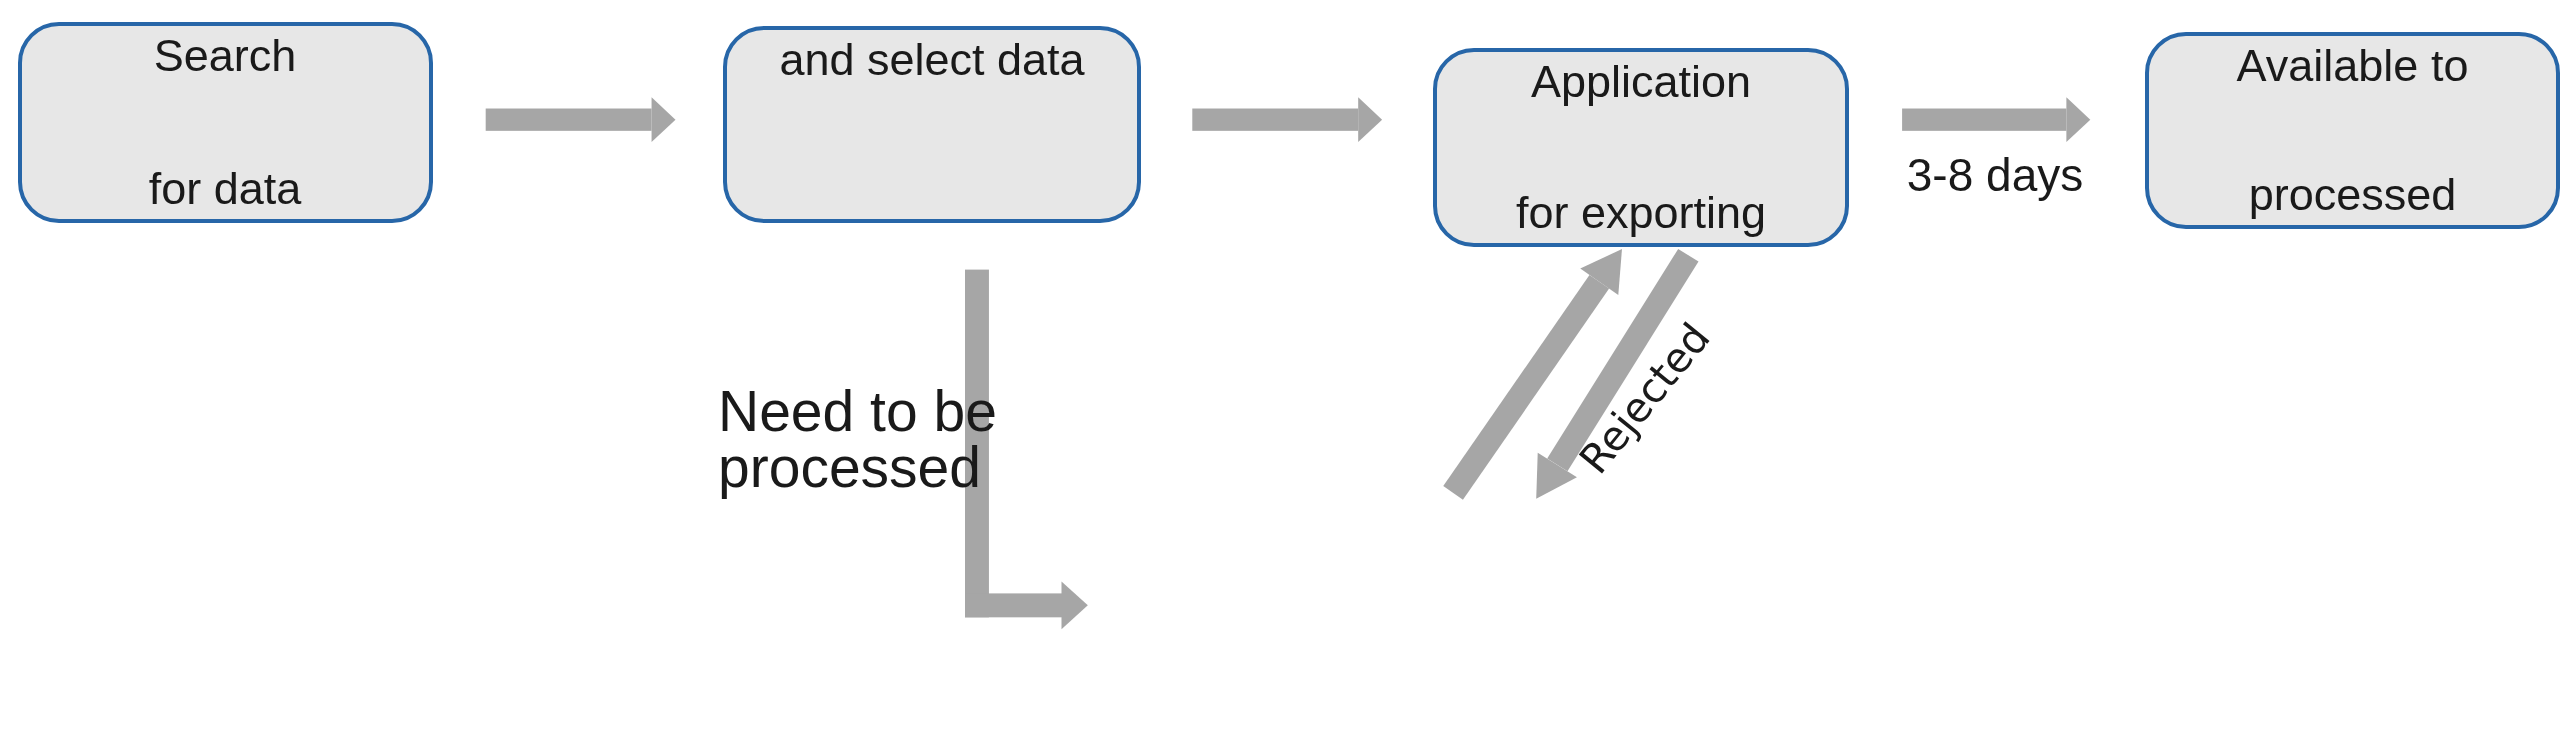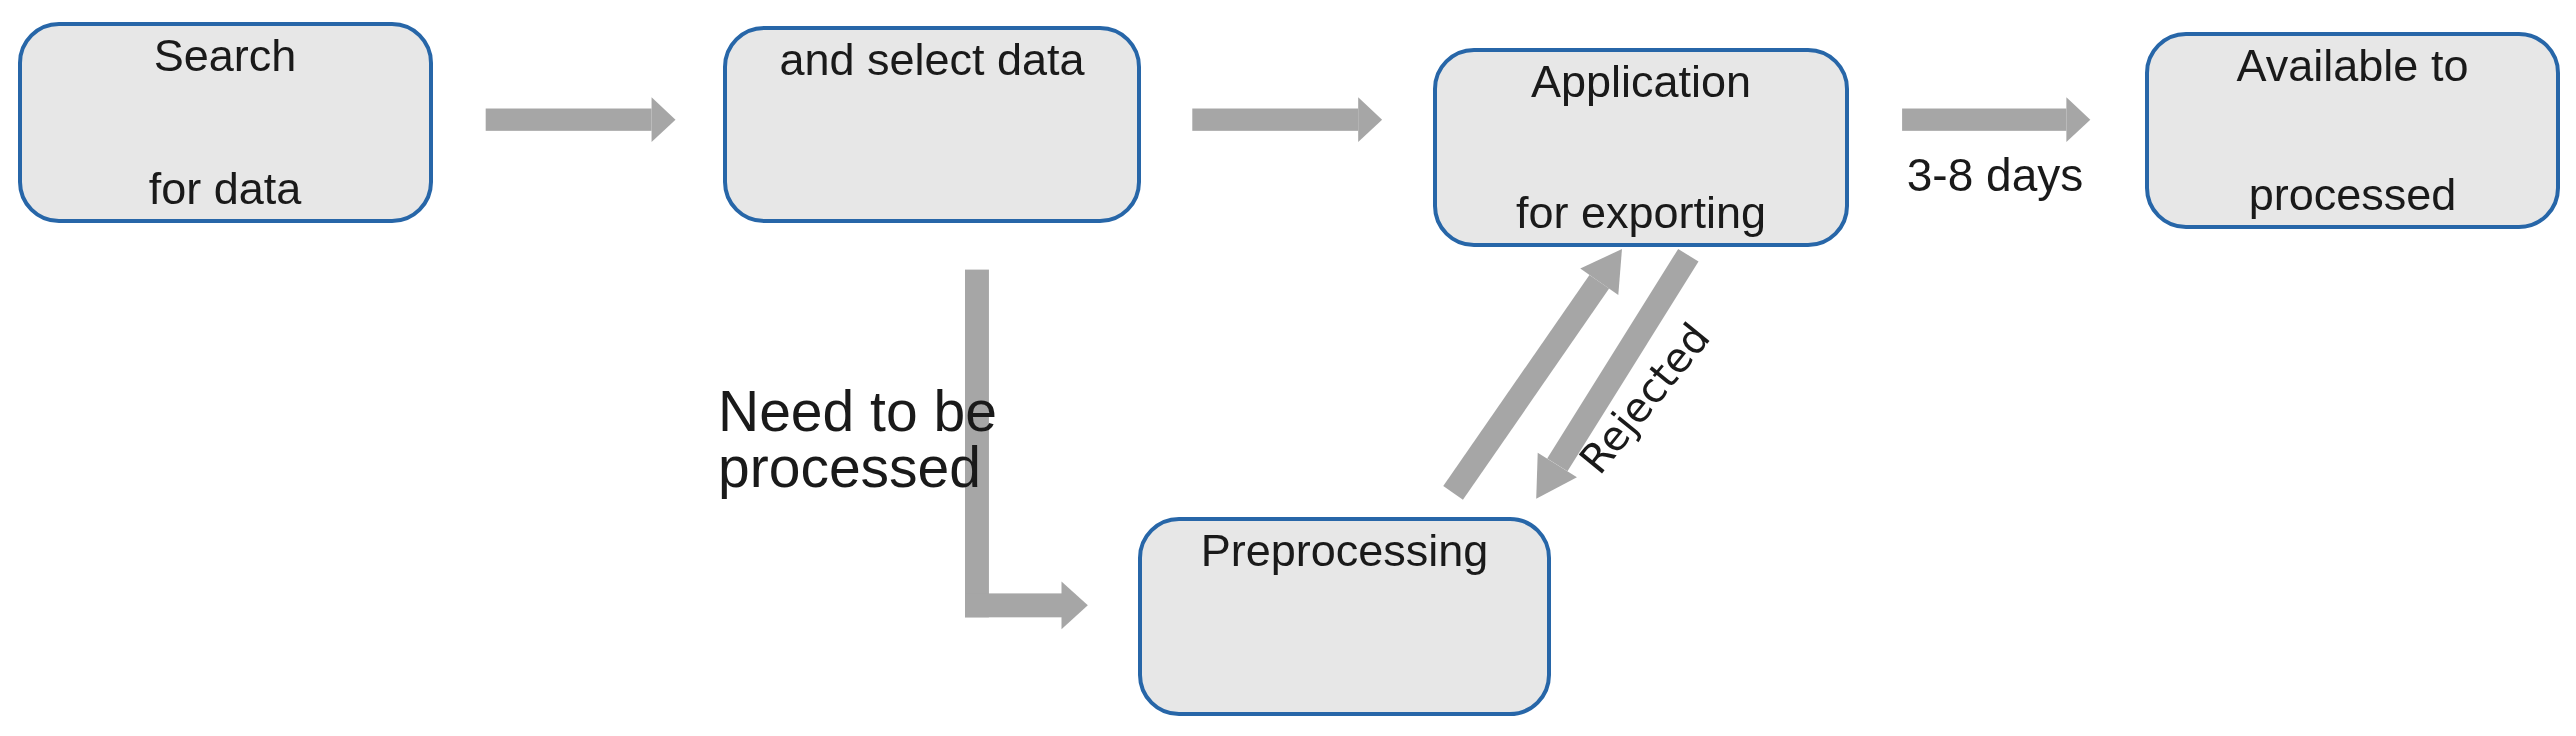--- a/index.html
+++ b/index.html
@@ -101,23 +101,20 @@
   <div class="node" id="node-application">
     <span class="line">Application</span>
     <span class="line">for exporting</span>
   </div>
 
   <div class="node" id="node-download">
     <span class="line">Available to</span>
     <span class="line">processed</span>
   </div>
 
-  <div class="node" id="node-preprocessing">
-    <span class="line">Preprocessing</span>
-  </div>
 
 
   <div class="edge-label" id="label-duration">3-8 days</div>
 
   <div class="edge-label" id="label-need-processing">
     <span class="line">Need to be</span>
     <span class="line">processed</span>
   </div>
 
   <div class="edge-label" id="label-rejected">Rejected</div>

